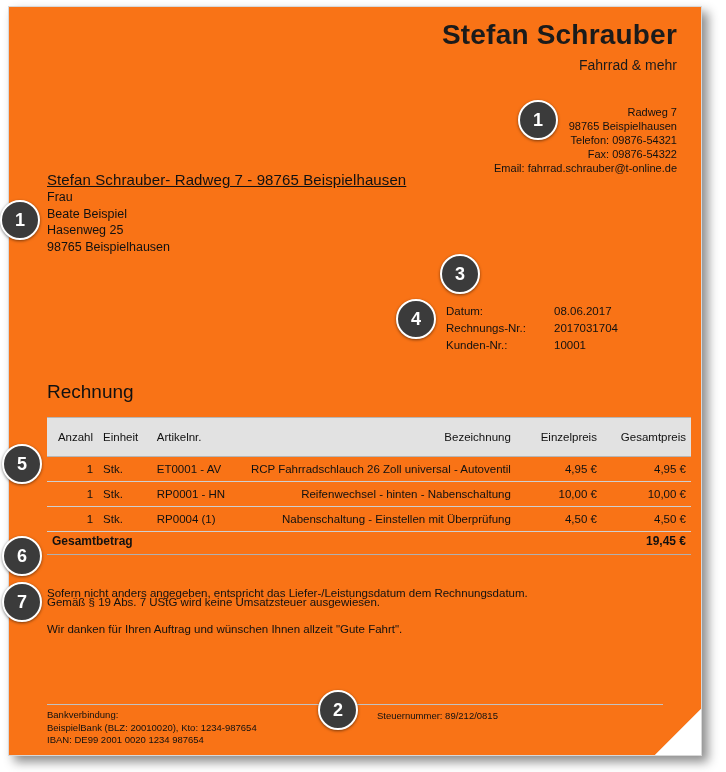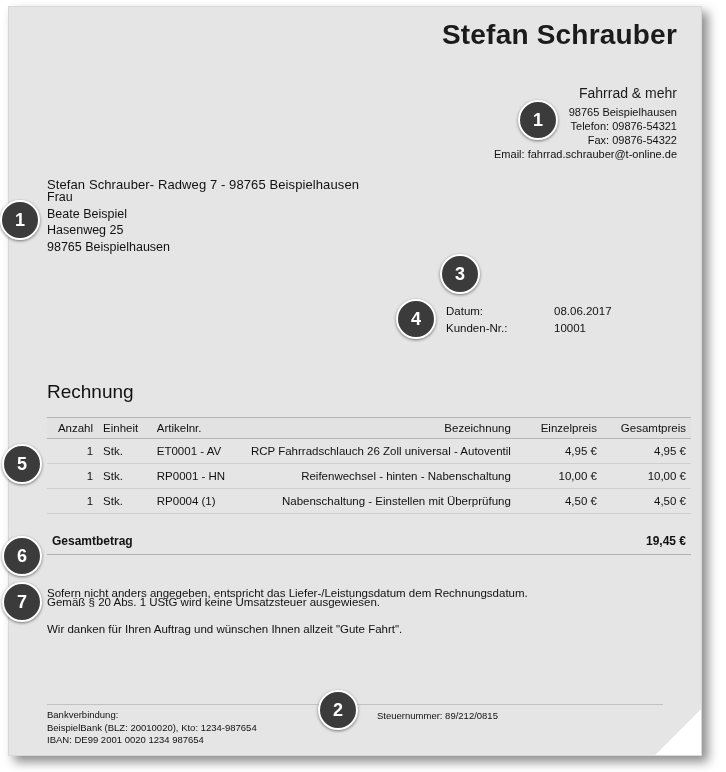--- a/index.html
+++ b/index.html
@@ -15,21 +15,21 @@
     position: relative;
     overflow: hidden;
   }
 
   #page {
     position: absolute;
     left: 8px;
     top: 6px;
     width: 692px;
     height: 748px;
-    background: #e5e5e5;
+    background: #f97316;
     box-shadow: 6px 6px 10px rgba(0,0,0,0.45);
     border: 1px solid #d8d8d8;
     overflow: hidden;
   }
 
   
   #fold {
     position: absolute;
     right: 0;
     bottom: 0;
@@ -64,38 +64,38 @@
     font-weight: bold;
     letter-spacing: 0.2px;
     color: #1b1b1b;
   }
   .company-sub {
     position: absolute;
     right: 24px;
     top: 50px;
     font-size: 14px;
     color: #1b1b1b;
-    margin-top: 28px;
   }
 
   .sender-block {
     position: absolute;
     right: 24px;
     top: 98px;
     text-align: right;
     font-size: 11px;
     line-height: 14px;
     color: #111;
   }
 
   .return-line {
     position: absolute;
     left: 38px;
-    top: 170px;
-    font-size: 13px;
+    top: 164px;
+    font-size: 15px;
+    text-decoration: underline;
     color: #111;
     letter-spacing: 0.1px;
   }
 
   .recipient {
     position: absolute;
     left: 38px;
     top: 182px;
     font-size: 12.5px;
     line-height: 16.5px;
@@ -132,21 +132,21 @@
     top: 410px;
     width: 644px;
     border-collapse: collapse;
     font-size: 11.5px;
   }
   .items thead th {
     background: #e2e2e2;
     border-top: 1px solid #b6b6b6;
     border-bottom: 1px solid #b6b6b6;
     font-weight: normal;
-    padding: 4px 5px;
+    padding: 13px 5px;
     text-align: left;
     color: #111;
     white-space: nowrap;
   }
   .items tbody td {
     border-bottom: 1px solid #cfcfcf;
     padding: 6px 5px;
     color: #111;
     white-space: nowrap;
   }
@@ -237,20 +237,21 @@
 </head>
 <body>
 
 <div id="page">
   <div class="inner">
 
     <div class="company-name">Stefan Schrauber</div>
     <div class="company-sub">Fahrrad &amp; mehr</div>
 
     <div class="sender-block">
+      <div>Radweg 7</div>
       <div>98765 Beispielhausen</div>
       <div>Telefon: 09876-54321</div>
       <div>Fax: 09876-54322</div>
       <div>Email: fahrrad.schrauber@t-online.de</div>
     </div>
 
     <div class="return-line">Stefan Schrauber- Radweg 7 - 98765 Beispielhausen</div>
 
     <div class="recipient">
       <div>Frau</div>
@@ -258,20 +259,24 @@
       <div>Hasenweg 25</div>
       <div>98765 Beispielhausen</div>
     </div>
 
     <div class="meta">
       <table>
         <tbody>
             <tr>
           <td class="lbl">Datum:</td>
           <td class="val">08.06.2017</td>
+        </tr>
+        <tr>
+          <td class="lbl">Rechnungs-Nr.:</td>
+          <td class="val">2017031704</td>
         </tr>
         <tr>
           <td class="lbl">Kunden-Nr.:</td>
           <td class="val">10001</td>
         </tr>
       </tbody>
         </table>
     </div>
 
     <div class="doc-title">Rechnung</div>
@@ -318,21 +323,21 @@
     <table class="total-row">
       <tbody>
           <tr>
         <td>Gesamtbetrag</td>
         <td class="amount">19,45 €</td>
       </tr>
     </tbody>
       </table>
 
     <div class="note note1">Sofern nicht anders angegeben, entspricht das Liefer-/Leistungsdatum dem Rechnungsdatum.</div>
-    <div class="note note2">Gemäß § 20 Abs. 1 UStG wird keine Umsatzsteuer ausgewiesen.</div>
+    <div class="note note2">Gemäß § 19 Abs. 7 UStG wird keine Umsatzsteuer ausgewiesen.</div>
     <div class="note note3">Wir danken für Ihren Auftrag und wünschen Ihnen allzeit "Gute Fahrt".</div>
 
     <div class="footer-sep"></div>
 
     <div class="bank">
       <div>Bankverbindung:</div>
       <div>BeispielBank (BLZ: 20010020), Kto: 1234-987654</div>
       <div>IBAN: DE99 2001 0020 1234 987654</div>
     </div>
 

